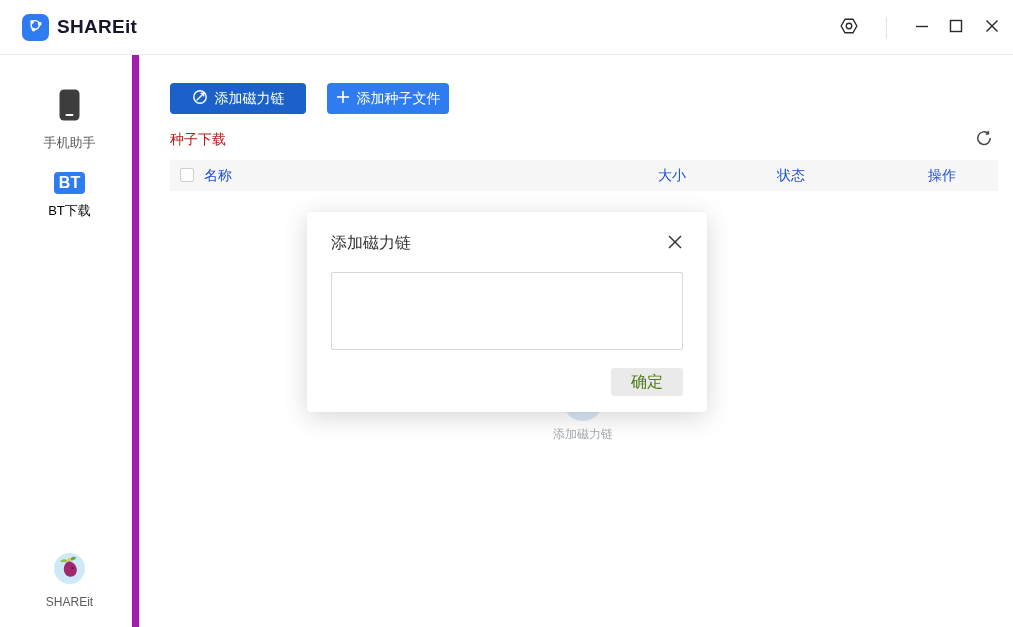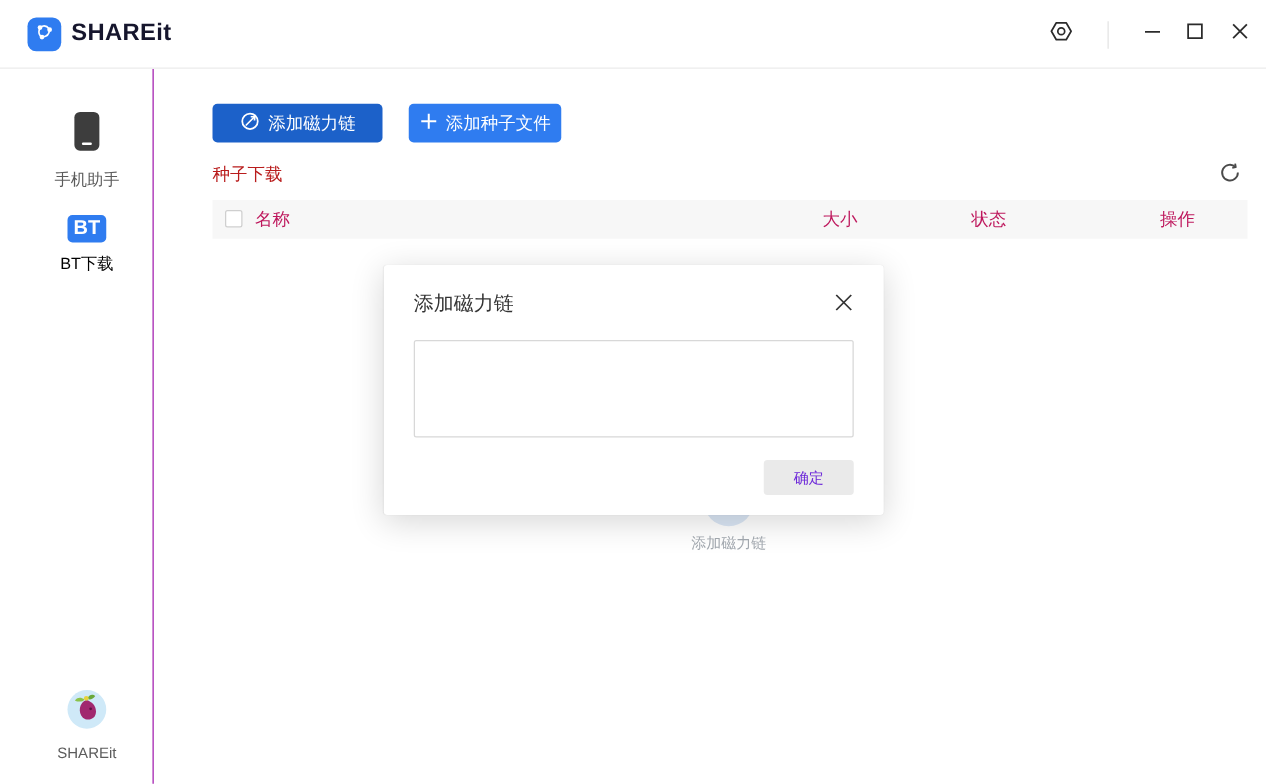--- a/index.html
+++ b/index.html
@@ -33,22 +33,22 @@
   .ctrl-settings { right:149px; }
   .topbar-divider {
     position:absolute; right:126px; top:17px; width:1px; height:22px; background:#e3e3e3;
   }
   .ctrl-min { right:76px; }
   .ctrl-max { right:42px; }
   .ctrl-close { right:6px; }
 
   
   .sidebar {
-    position:absolute; left:0; top:55px; width:123px; bottom:0;
-    background:#fff; border-right:1px solid #a21caf; z-index:4;
+    position:absolute; left:0; top:55px; width:139px; bottom:0;
+    background:#fff; border-right:7px solid #a21caf; z-index:4;
   }
   .nav-item {
     position:absolute; left:0; width:139px; text-align:center; cursor:pointer;
   }
   .nav-item-phone { top:33px; }
   .nav-item-bt { top:117px; }
   .nav-label { display:block; margin-top:8px; font-size:13px; color:#5c5c5c; }
   .nav-item-bt .nav-label { color:#000000; }
   .bt-badge {
     display:inline-block; width:31px; height:22px; line-height:22px;
@@ -72,21 +72,21 @@
   .btn-torrent { left:187px; width:122px; background:#2f7cf0; }
 
   .section-title { position:absolute; left:30px; top:76px; font-size:14px; color:#b91c1c; }
   .refresh-btn {
     position:absolute; right:17px; top:72px; width:24px; height:24px;
     background:none; border:none; cursor:pointer; padding:0;
   }
 
   .table-header {
     position:absolute; left:30px; top:105px; width:828px; height:31px;
-    background:#f7f7f7; font-size:14px; color:#be185d;
+    background:#f7f7f7; font-size:14px; color:#1d4ed8;
   }
   .table-header span { position:absolute; top:7px; }
   .checkbox {
     position:absolute; left:10px; top:8px; width:14px; height:14px;
     background:#fff; border:1px solid #cfcfcf; border-radius:2px; cursor:pointer;
   }
   .col-name   { left:34px; }
   .col-size   { left:488px; }
   .col-status { left:607px; }
   .col-action { left:758px; }
@@ -112,22 +112,22 @@
     background:none; border:none; cursor:pointer; padding:0;
     display:flex; align-items:center; justify-content:center;
   }
   .modal-textarea {
     position:absolute; left:24px; top:60px; width:352px; height:78px;
     border:1px solid #d8d8d8; border-radius:2px; resize:none; outline:none;
     padding:8px; font-family:"Liberation Sans", sans-serif; font-size:13px; color:#333;
   }
   .modal-confirm {
     position:absolute; right:24px; top:156px; width:72px; height:28px;
-    background:#eaeaea; color:#6d28d9; border:none; border-radius:3px;
-    font-size:12px; font-family:"Liberation Sans", sans-serif;
+    background:#eaeaea; color:#4d7c0f; border:none; border-radius:3px;
+    font-size:16px; font-family:"Liberation Sans", sans-serif;
   }
 </style>
 </head>
 <body>
 
 <div class="topbar">
   <div class="logo-box">
     <span>
       <svg width="19" height="19" viewBox="0 0 24 24">
         <path d="M8 7.2 Q13 3.8 17 9" fill="none" stroke="#fff" stroke-width="1.7" stroke-linecap="round"></path>

